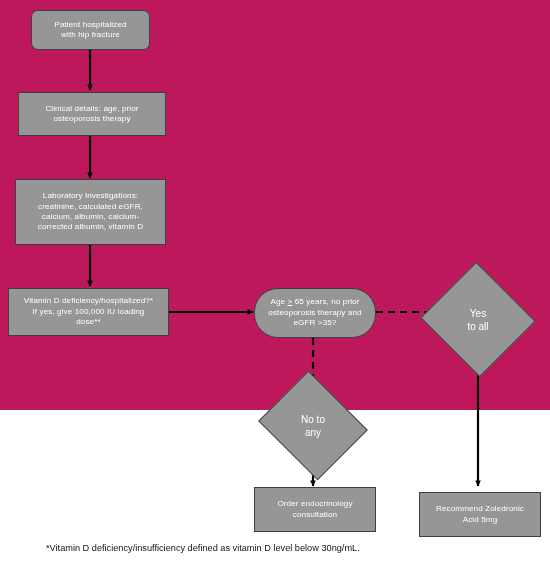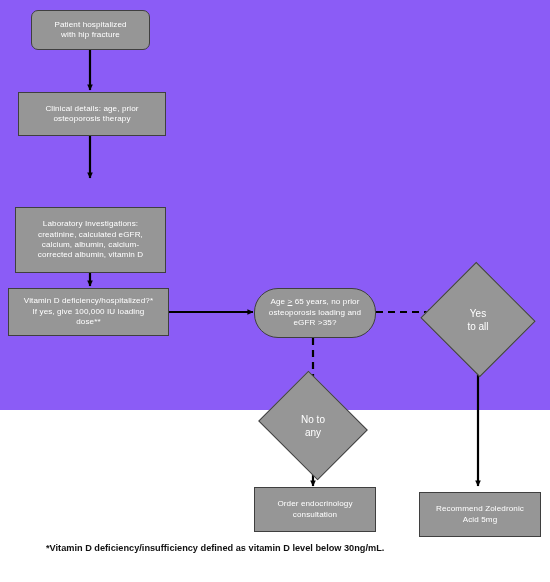--- a/index.html
+++ b/index.html
@@ -10,21 +10,21 @@
   body {
     width: 550px;
     height: 582px;
     font-family: "Liberation Sans", sans-serif;
     overflow: hidden;
   }
   #canvas {
     position: relative;
     width: 550px;
     height: 410px;
-    background: #8b5cf6;
+    background: #be185d;
   }
   .node {
     position: absolute;
     box-sizing: border-box;
     background: #969696;
     border: 1.5px solid #3f3f3f;
     color: #ffffff;
     display: flex;
     align-items: center;
     justify-content: center;
@@ -71,21 +71,20 @@
     overflow: visible;
   }
   .footnotes {
     position: absolute;
     left: 46px;
     top: 541px;
     width: 470px;
     color: #111111;
     font-size: 9.2px;
     line-height: 1.55;
-    font-weight: bold;
   }
   .footnote-line {
     display: block;
     white-space: pre;
   }
   .ge-sym {
     text-decoration: underline;
     text-underline-offset: 1px;
   }
 </style>
@@ -117,31 +116,31 @@
 
     <line x1="478" y1="358" x2="478" y2="486" stroke="#000000" stroke-width="2.2" marker-end="url(#arrowhead)"></line>
   </svg>
 
   <div class="node rounded" style="left:31px; top:10px; width:119px; height:40px;">Patient hospitalized
 with hip fracture</div>
 
   <div class="node" style="left:18px; top:92px; width:148px; height:44px;">Clinical details: age, prior
 osteoporosis therapy</div>
 
-  <div class="node" style="left:15px; top:179px; width:151px; height:66px;margin-top:28px;">Laboratory Investigations:
+  <div class="node" style="left:15px; top:179px; width:151px; height:66px;">Laboratory Investigations:
 creatinine, calculated eGFR,
 calcium, albumin, calcium-
 corrected albumin, vitamin D</div>
 
   <div class="node" style="left:8px; top:288px; width:161px; height:48px;">Vitamin D deficiency/hospitalized?*
 If yes, give 100,000 IU loading
 dose**</div>
 
   <div class="node" style="left:254px; top:288px; width:122px; height:50px;border-radius:24px;">
-    <span><span>Age </span><span class="ge-sym">&gt;</span><span> 65 years,  no prior</span><br><span>osteoporosis loading and</span><br><span>eGFR &gt;35?</span></span>
+    <span><span>Age </span><span class="ge-sym">&gt;</span><span> 65 years,  no prior</span><br><span>osteoporosis therapy and</span><br><span>eGFR &gt;35?</span></span>
   </div>
 
   <div class="diamond-wrap" style="left:436px; top:280px; width:84px; height:79px;">
     <div class="diamond-shape"></div>
     <div class="diamond-label">Yes
 to all</div>
   </div>
 
   <div class="diamond-wrap" style="left:271px; top:390px; width:84px; height:71px;">
     <div class="diamond-shape"></div>

